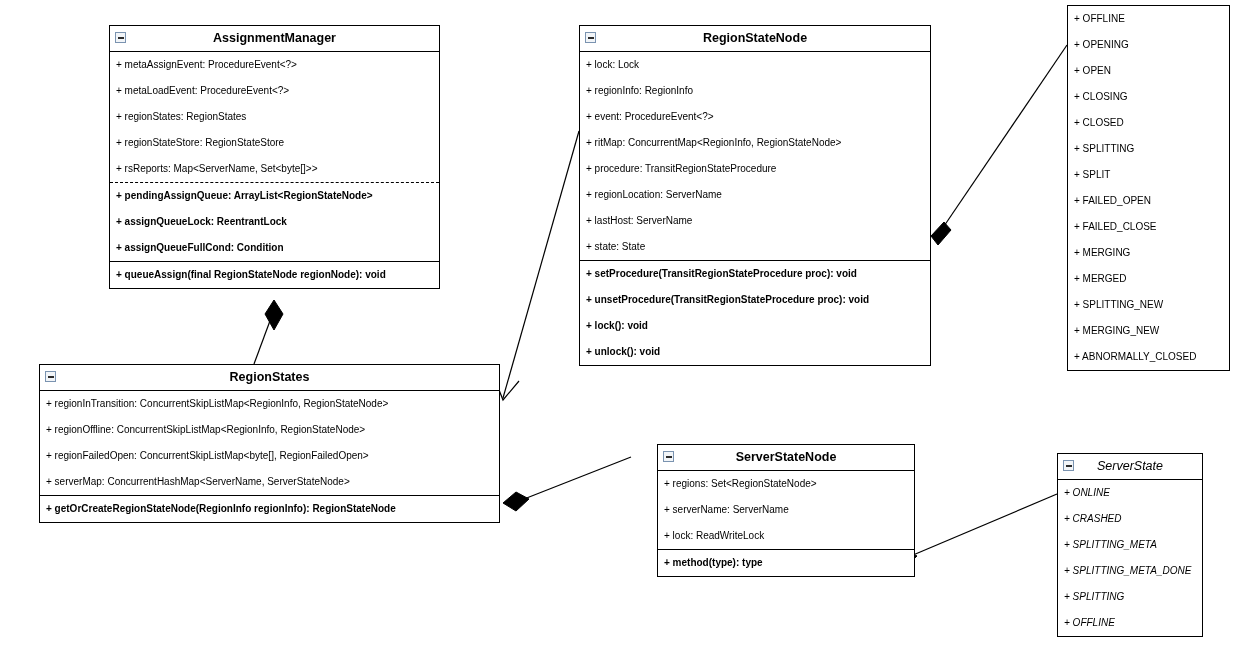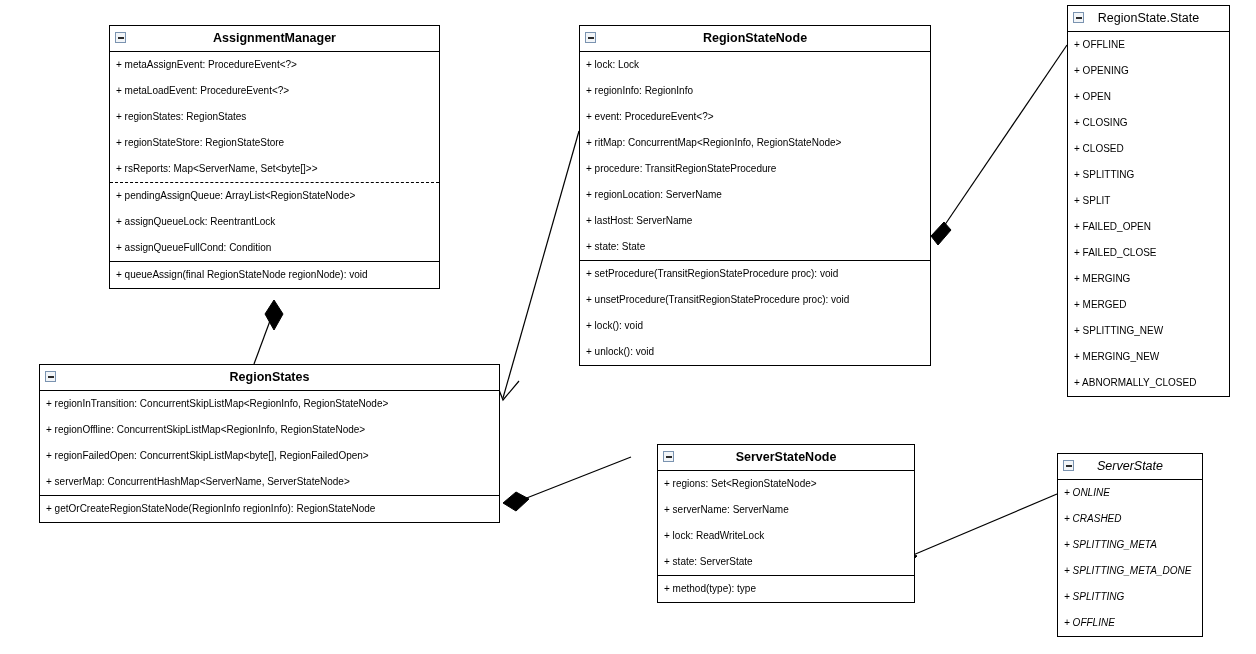--- a/index.html
+++ b/index.html
@@ -78,20 +78,21 @@
     width: 6px;
     height: 2px;
     background: #2b2b2b;
   }
 
   .uml-section {
     padding: 0;
   }
   .uml-section + .uml-section {
     border-top: 1.3px solid #000000;
+    font-weight: bold;
   }
   .uml-section.dashed-top {
     border-top: 1.3px dashed #000000;
   }
 
   .uml-row {
     font-size: 10px;
     color: #000000;
     line-height: 26px;
     height: 26px;
@@ -191,24 +192,20 @@
     </div>
     <div class="uml-section">
       <div class="uml-row">+ setProcedure(TransitRegionStateProcedure proc): void</div>
       <div class="uml-row">+ unsetProcedure(TransitRegionStateProcedure proc): void</div>
       <div class="uml-row">+ lock(): void</div>
       <div class="uml-row">+ unlock(): void</div>
     </div>
   </div>
 
   <div class="uml-class" id="cls-region-state-enum">
-    <div class="uml-header plain">
-      <span class="collapse-icon"></span>
-      <span>RegionState.State</span>
-    </div>
     <div class="uml-section">
       <div class="uml-row">+ OFFLINE</div>
       <div class="uml-row">+ OPENING</div>
       <div class="uml-row">+ OPEN</div>
       <div class="uml-row">+ CLOSING</div>
       <div class="uml-row">+ CLOSED</div>
       <div class="uml-row">+ SPLITTING</div>
       <div class="uml-row">+ SPLIT</div>
       <div class="uml-row">+ FAILED_OPEN</div>
       <div class="uml-row">+ FAILED_CLOSE</div>
@@ -238,21 +235,20 @@
 
   <div class="uml-class" id="cls-server-state-node">
     <div class="uml-header">
       <span class="collapse-icon"></span>
       <span>ServerStateNode</span>
     </div>
     <div class="uml-section">
       <div class="uml-row">+ regions: Set&lt;RegionStateNode&gt;</div>
       <div class="uml-row">+ serverName: ServerName</div>
       <div class="uml-row">+ lock: ReadWriteLock</div>
-      <div class="uml-row">+ state: ServerState</div>
     </div>
     <div class="uml-section">
       <div class="uml-row">+ method(type): type</div>
     </div>
   </div>
 
   <div class="uml-class" id="cls-server-state-enum">
     <div class="uml-header plain">
       <span class="collapse-icon"></span>
       <span>ServerState</span>

